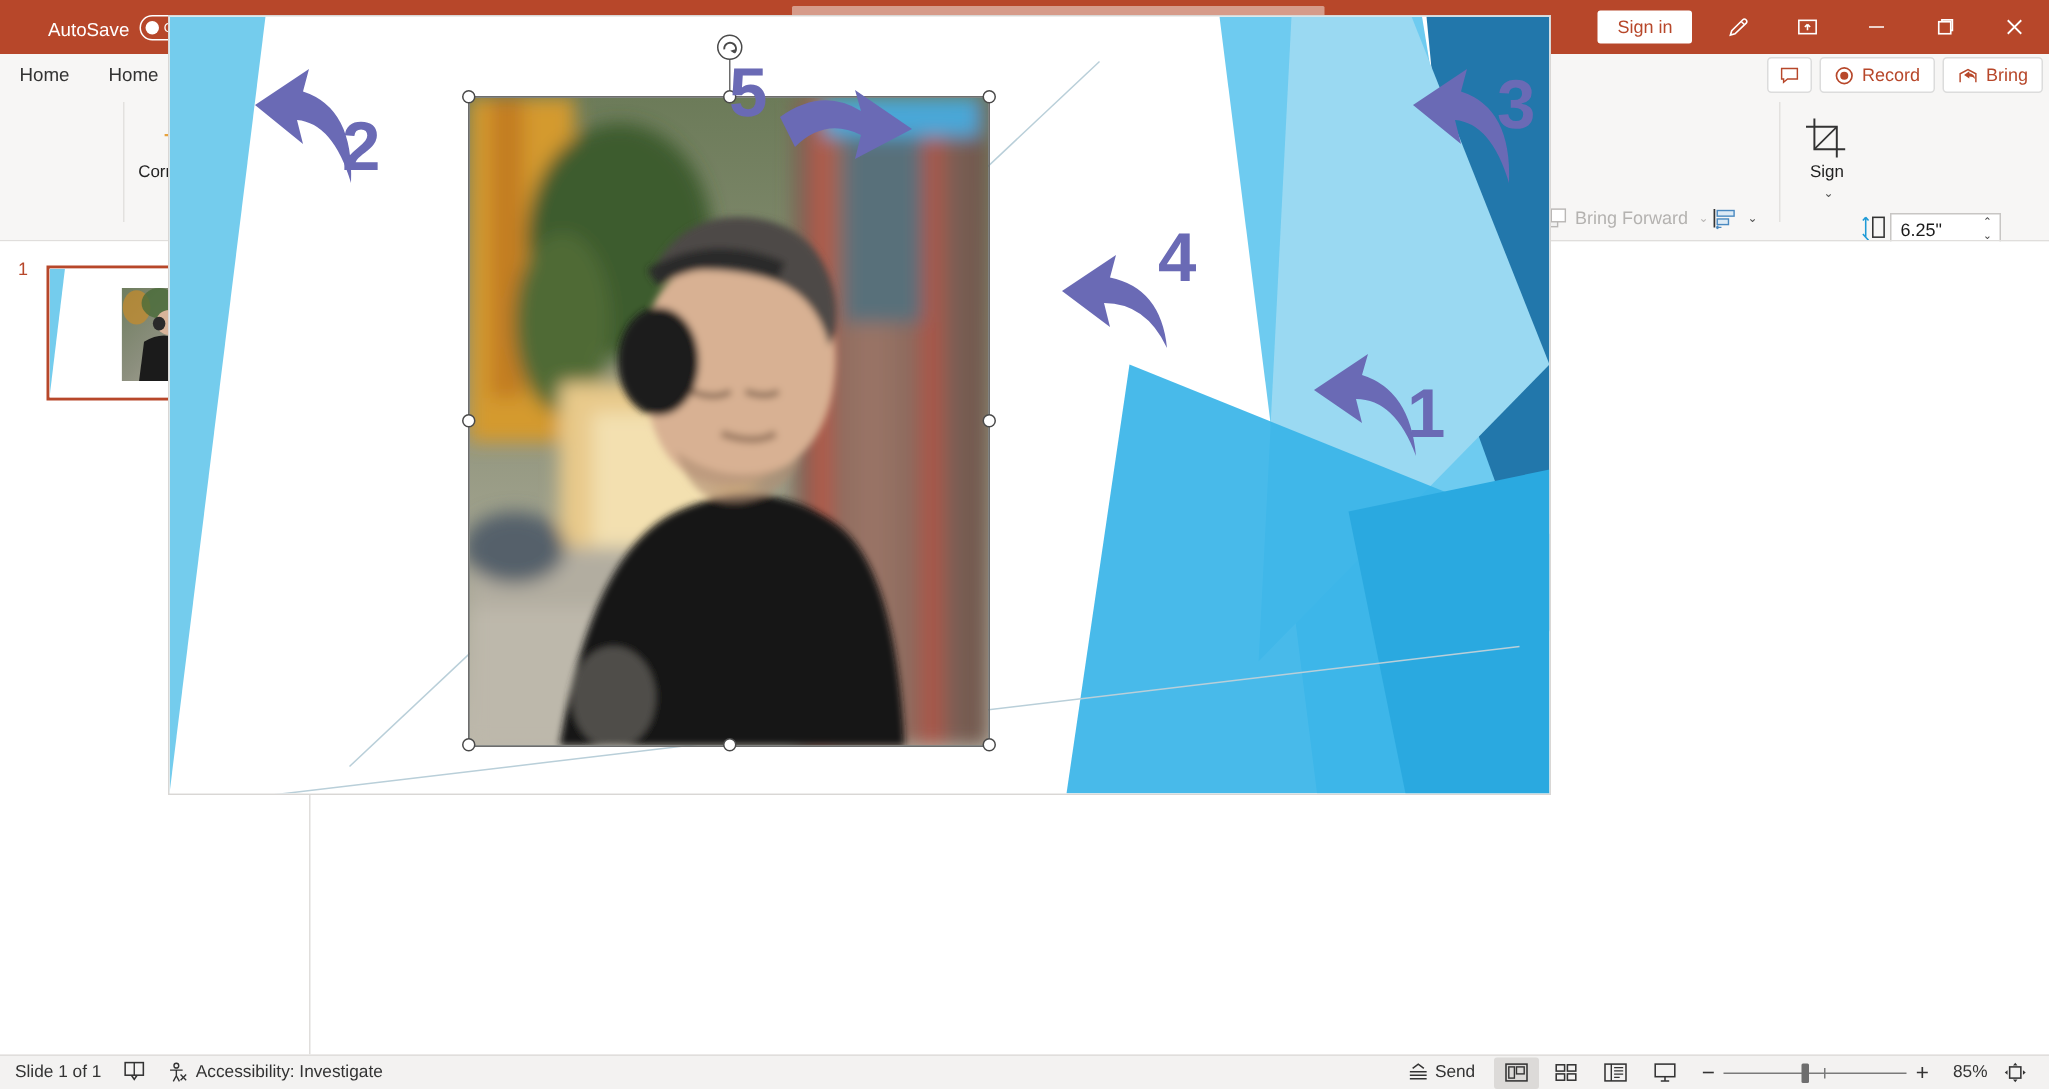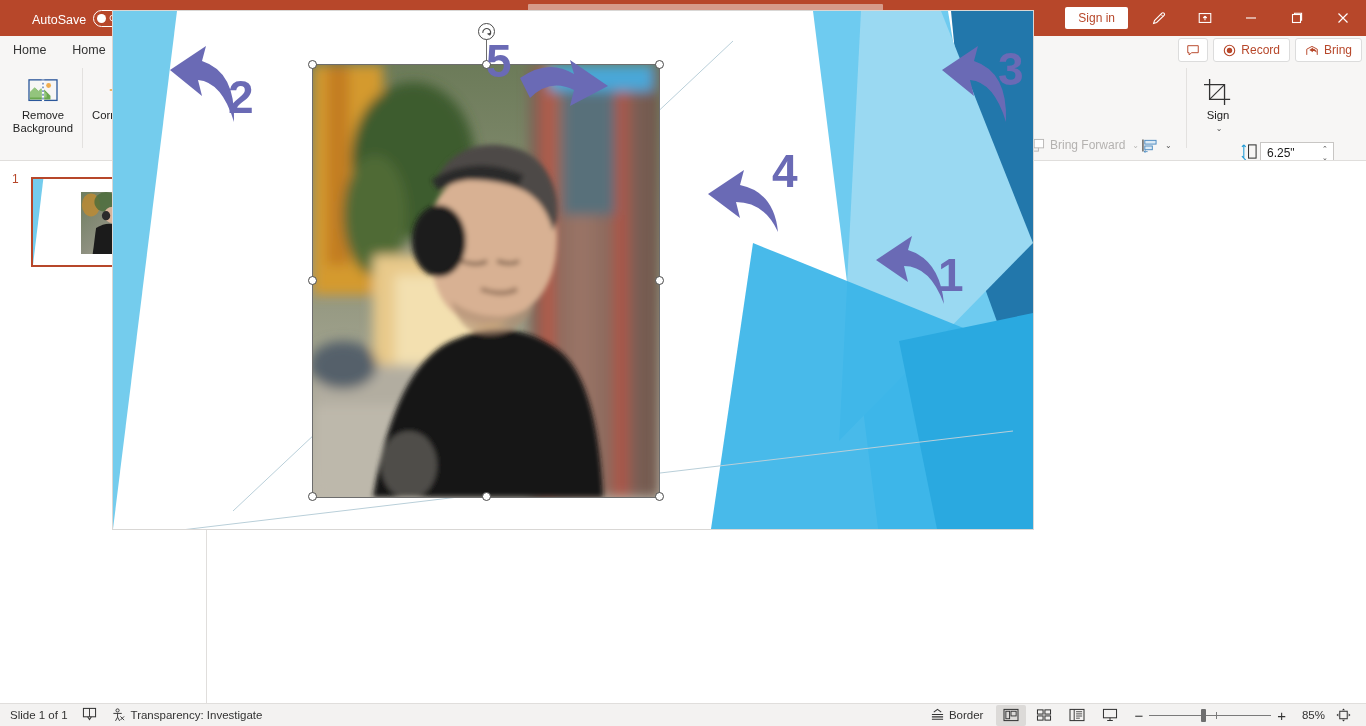--- a/index.html
+++ b/index.html
@@ -338,34 +338,20 @@
             <path d="M5 6.5l4-3 0 1.6c2.6.2 4.2 1.9 4.4 4.4-1-1.4-2.4-2-4.4-2v1.6z" fill="#b7472a"></path>
           </svg>
         <span>Bring</span>
       </span>
     </div>
   </div>
 
   <div class="ribbon">
 
     <div class="grp" style="left:0;width:403px;">
-      <div class="bigbtn" style="left:6px;top:8px;">
-        <span class="ic">
-          <svg width="30" height="28" viewBox="0 0 32 30">
-              <rect x="1" y="2" width="30" height="22" fill="none" stroke="#2b579a" stroke-width="1.4"></rect>
-              <path d="M2 17l6-6 5 5 4-4 7 7v4H2z" fill="#6aa84f"></path>
-              <path d="M2 15l5-5 4 4 3-3 6 6v4H2z" fill="#93c47d"></path>
-              <circle cx="22" cy="8" r="2.6" fill="#f0ad4e"></circle>
-              <path d="M16 1v24" stroke="#fff" stroke-width="2.4"></path>
-              <path d="M16 1v24" stroke="#2b579a" stroke-width="1.2" stroke-dasharray="2 2"></path>
-            </svg>
-        </span>
-        <span>Remove</span>
-        <span>Background</span>
-      </div>
       <div class="sep" style="left:82px;"></div>
 
       <div class="bigbtn" style="left:84px;top:8px;">
         <span class="ic">
           <svg width="30" height="30" viewBox="0 0 32 32">
               <circle cx="16" cy="15" r="5" fill="#ffc942" stroke="#e8a33d" stroke-width="1"></circle>
               <g stroke="#e8a33d" stroke-width="1.5">
                 <path d="M16 3v4M16 23v4M4 15h4M24 15h4M7.5 6.5l2.8 2.8M21.7 20.7l2.8 2.8M24.5 6.5l-2.8 2.8M10.3 20.7l-2.8 2.8"></path>
               </g>
             </svg>
@@ -799,30 +785,30 @@
             <path d="M8 1.5v9" stroke="#333" stroke-width="1"></path>
             <path d="M6 10.5l2 3 2-3" fill="none" stroke="#333" stroke-width="1.1"></path>
           </svg>
       </span>
       <span style="display:flex;align-items:center;gap:5px;">
         <svg width="15" height="14" viewBox="0 0 16 15">
             <circle cx="7" cy="2.6" r="1.7" fill="none" stroke="#333" stroke-width="1"></circle>
             <path d="M2.5 5.8h9M7 5.8v4M7 9.8l-2.2 4M7 9.8l2.2 4" stroke="#333" stroke-width="1" fill="none"></path>
             <path d="M10 9l4 4M14 9l-4 4" stroke="#333" stroke-width="1"></path>
           </svg>
-        <span>Transparency: Investigate</span>
+        <span>Accessibility: Investigate</span>
       </span>
     </div>
     <div class="st-right">
       <span style="display:flex;align-items:center;gap:4px;margin-right:10px;">
         <svg width="15" height="14" viewBox="0 0 16 15">
             <path d="M4 4.5l4-3 4 3" fill="none" stroke="#333" stroke-width="1.1"></path>
             <path d="M2 7h12M2 9.5h12M2 12h12" stroke="#333" stroke-width="1.1"></path>
           </svg>
-        <span>Border</span>
+        <span>Send</span>
       </span>
       <span class="viewbtn active">
         <svg width="16" height="14" viewBox="0 0 17 15">
             <rect x="1" y="1.5" width="15" height="12" fill="none" stroke="#333" stroke-width="1.1"></rect>
             <rect x="3" y="3.5" width="4" height="8" fill="none" stroke="#333" stroke-width="1"></rect>
             <rect x="8.5" y="3.5" width="5.5" height="5" fill="none" stroke="#333" stroke-width="1"></rect>
           </svg>
       </span>
       <span class="viewbtn">
         <svg width="16" height="14" viewBox="0 0 17 15">

